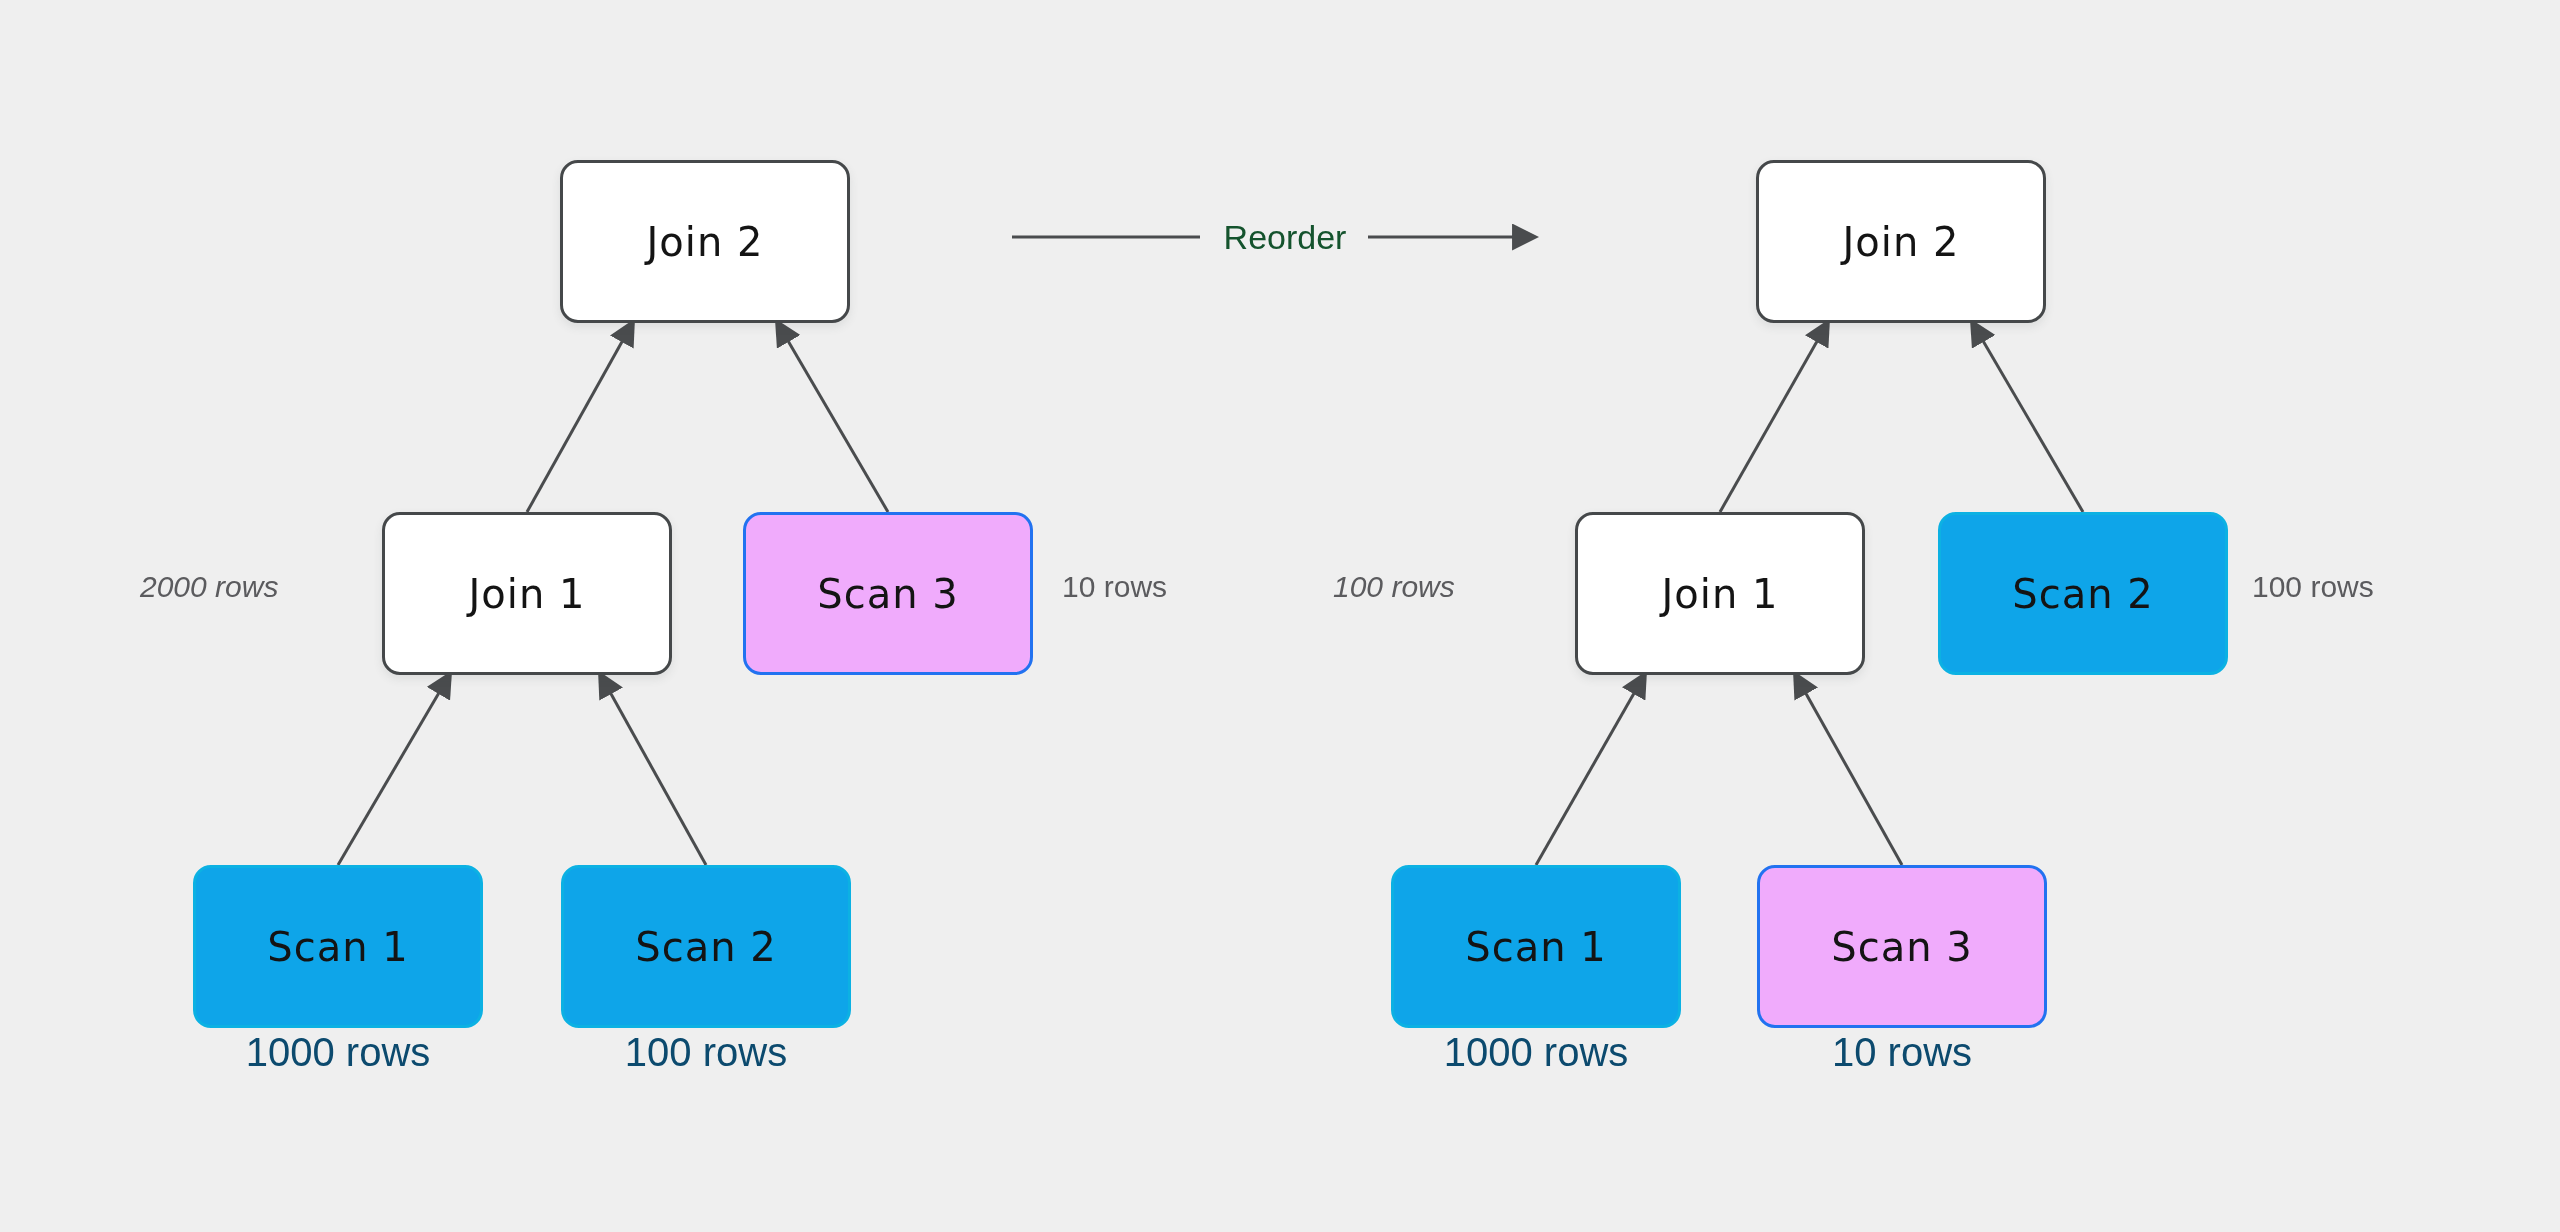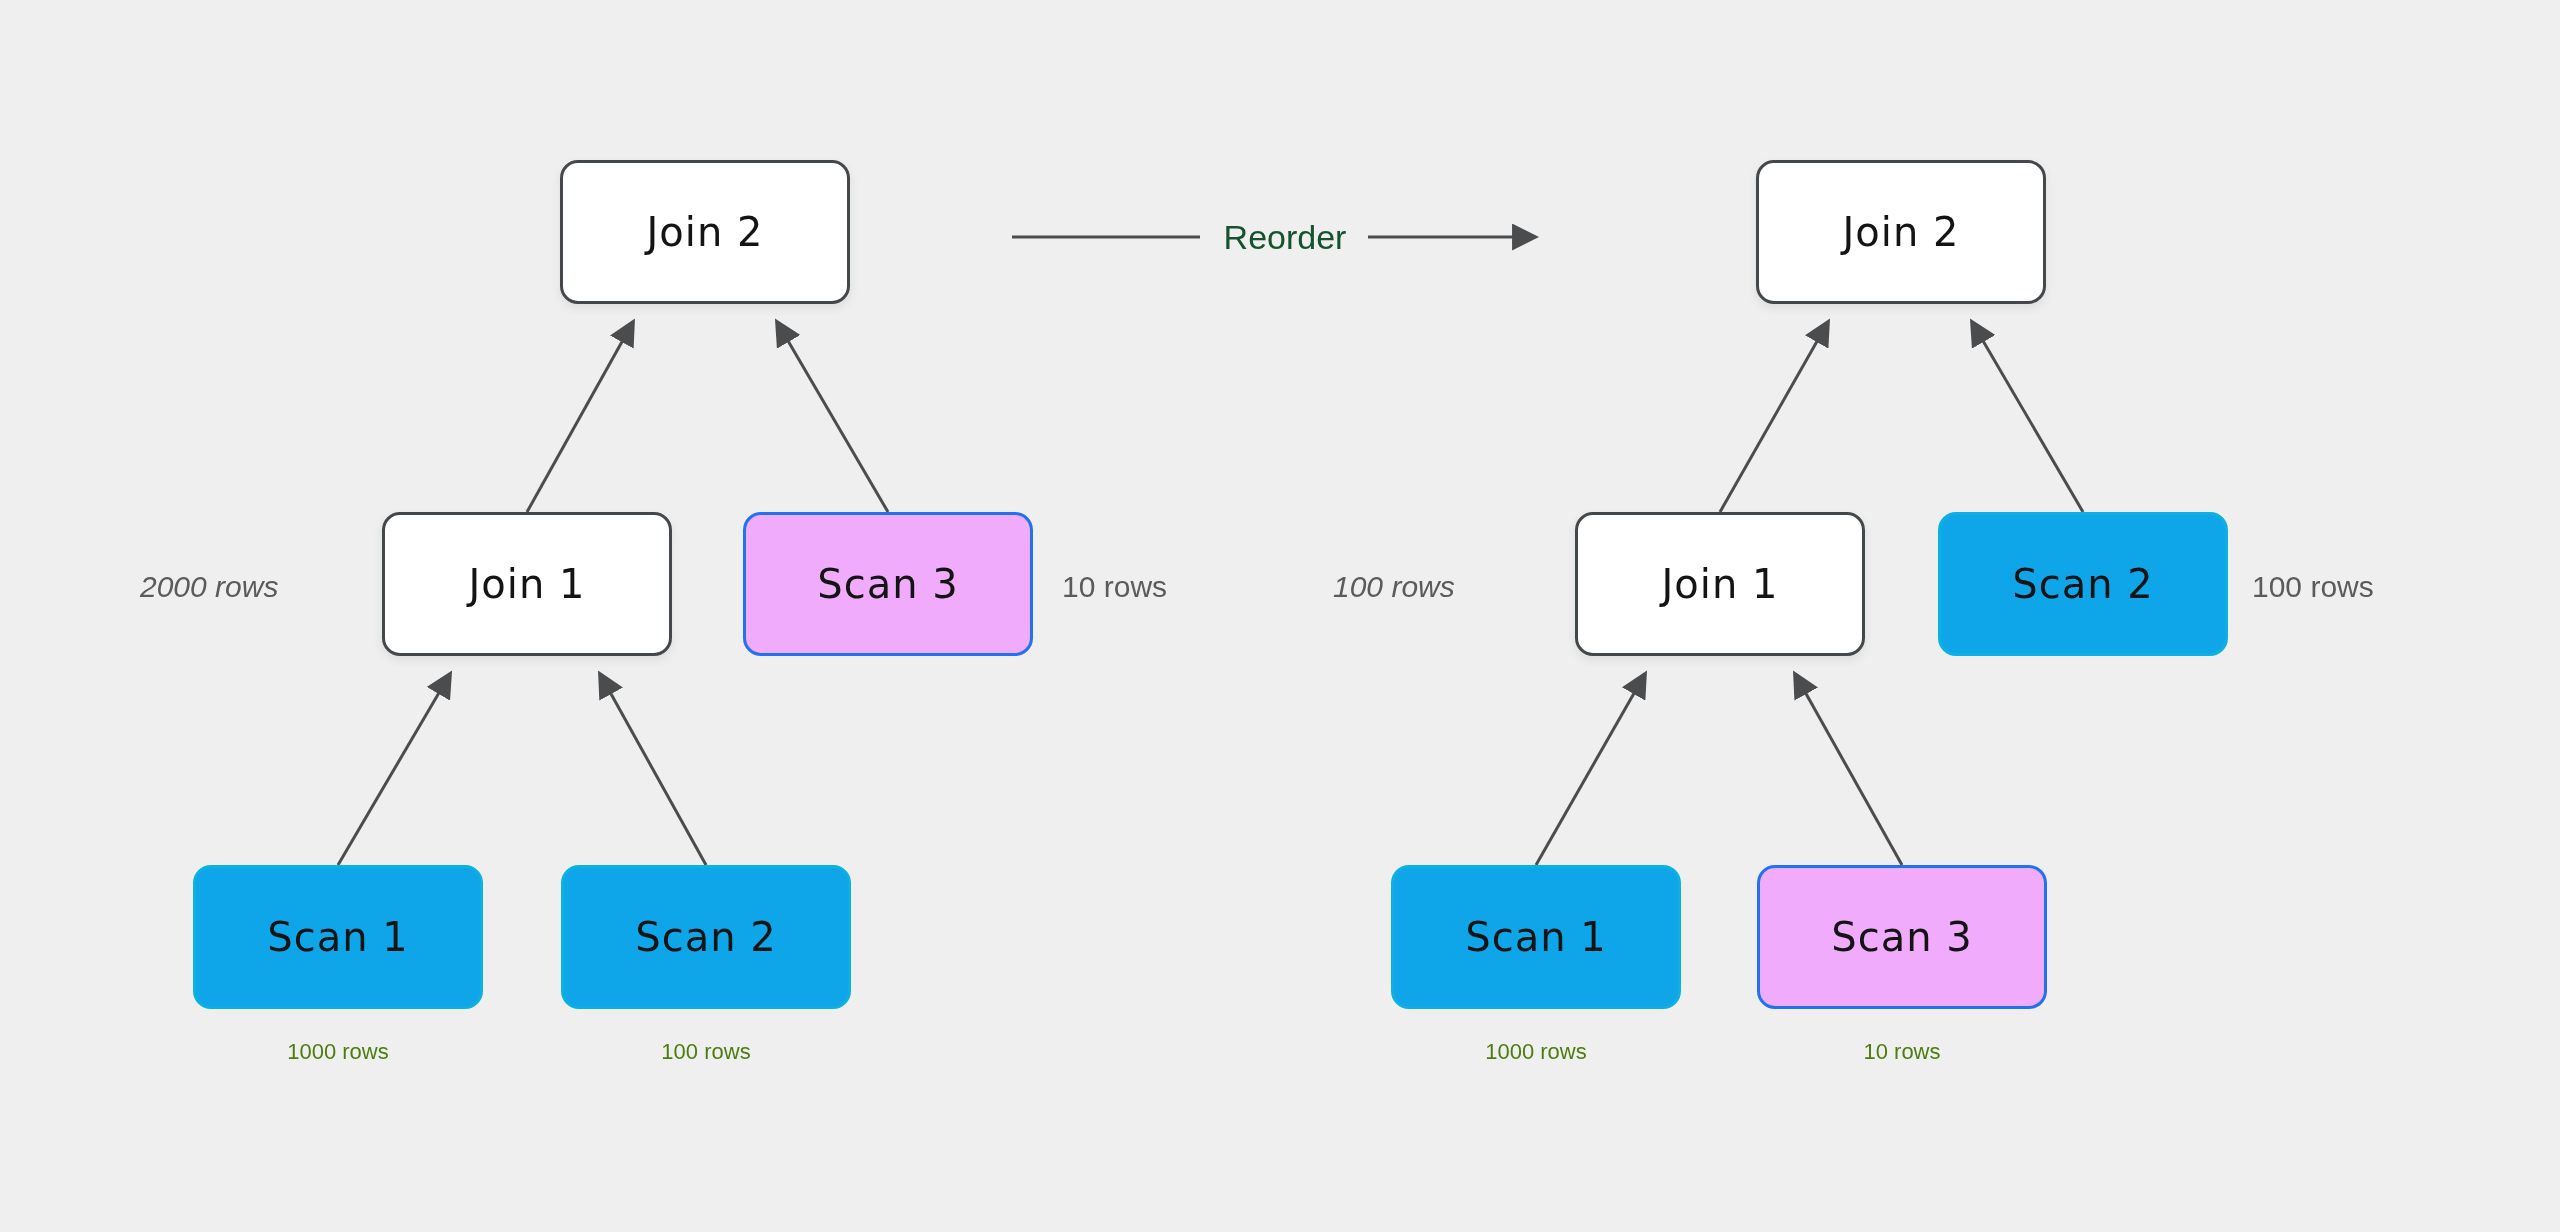--- a/index.html
+++ b/index.html
@@ -2,39 +2,39 @@
 <html><head>
 <meta charset="utf-8">
 <style>
   html,body { margin:0; padding:0; background:#efefef; }
   .stage {
     position:relative; width:2560px; height:1232px; background:#efefef;
     overflow:hidden; font-family:"Liberation Sans", sans-serif;
   }
   .edges { position:absolute; left:0; top:0; }
   .node {
-    position:absolute; width:290px; height:144px; border-radius:18px;
+    position:absolute; width:290px; height:163px; border-radius:18px;
     display:flex; align-items:center; justify-content:center;
     font-family:"DejaVu Sans", sans-serif; font-size:40px; color:#141414;
     letter-spacing:1px; box-sizing:border-box;
   }
   .join {
     background:#ffffff; border:3px solid #45484a;
     box-shadow:0 4px 10px rgba(60,64,67,0.10);
   }
   .scan-cyan { background:#0ea5e9; border:3px solid #0cb1e3; }
   .scan-blue { background:#f0abfc; border:3px solid #2272f0; }
   .side-label {
     position:absolute; font-size:30px; line-height:40px; color:#5b5b5e;
     white-space:nowrap;
   }
   .side-label.right-align { text-align:left;font-style:italic; }
   .bottom-label {
-    position:absolute; width:290px; text-align:center; font-size:22px;
-    line-height:40px; color:#4d7c0f; white-space:nowrap;
+    position:absolute; width:290px; text-align:center; font-size:40px;
+    line-height:40px; color:#0c4a6e; white-space:nowrap;
   }
   .reorder-label {
     position:absolute; left:1200px; top:215px; width:170px; text-align:center;
     font-size:34px; line-height:44px; color:#14532d; white-space:nowrap;
   }
 </style>
 </head>
 <body>
 
 <div class="stage">

